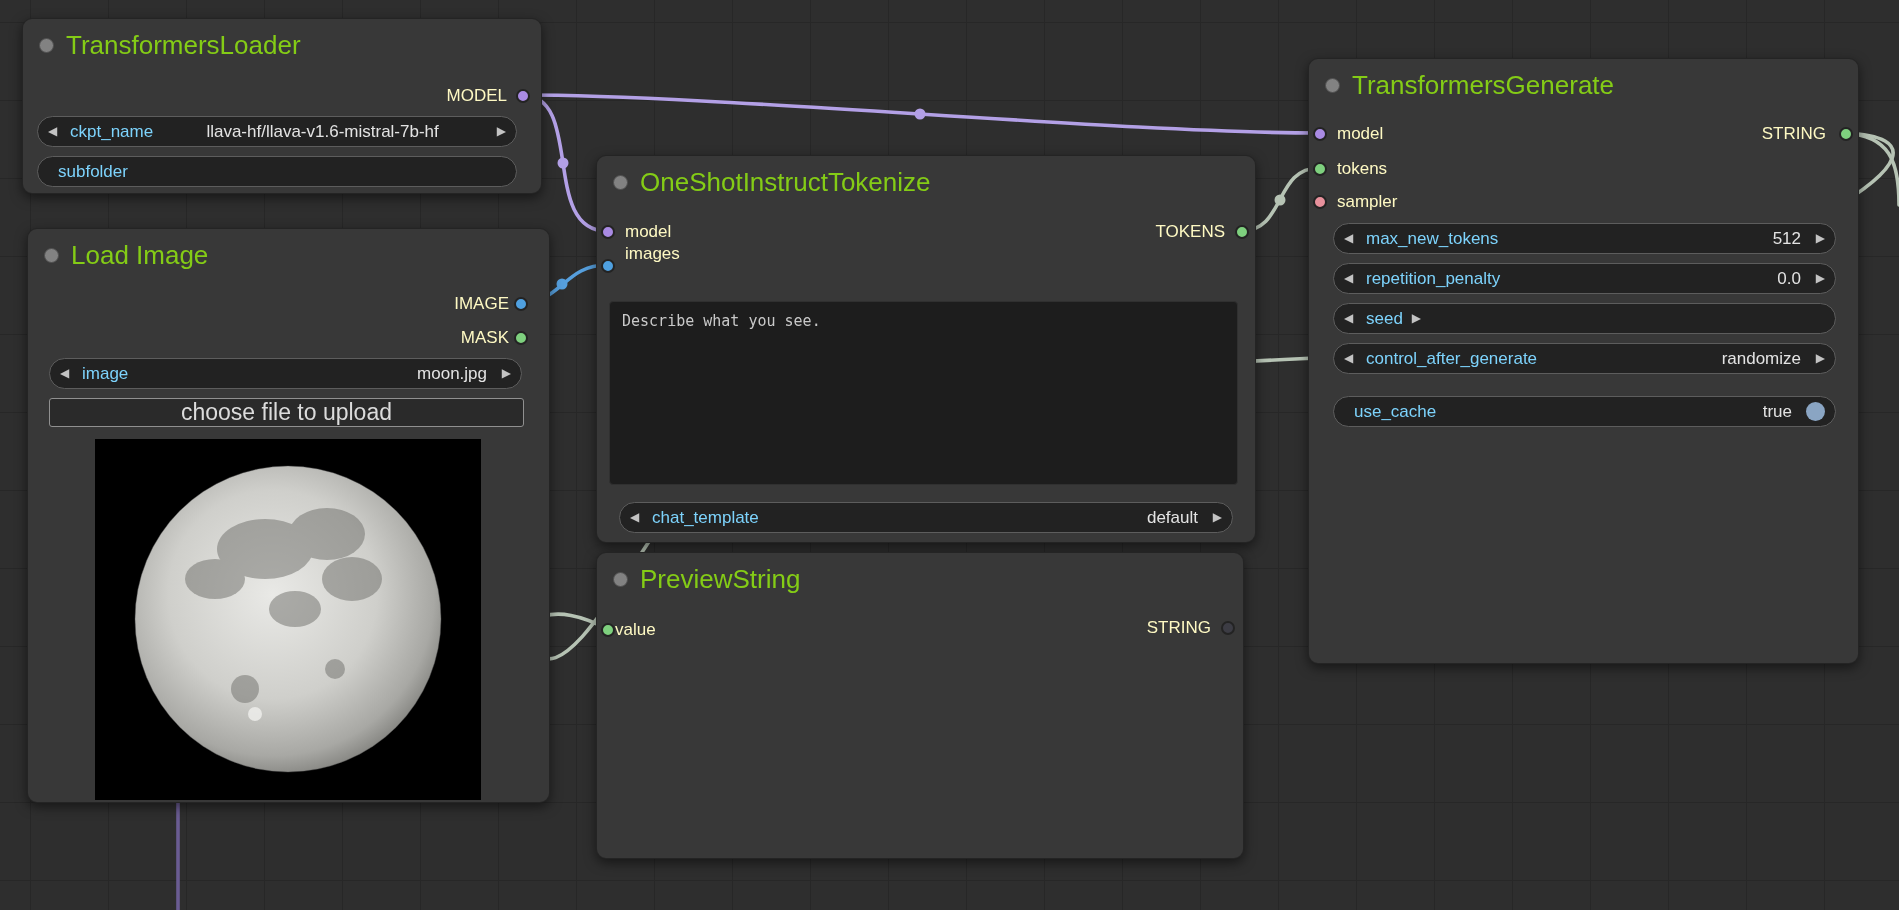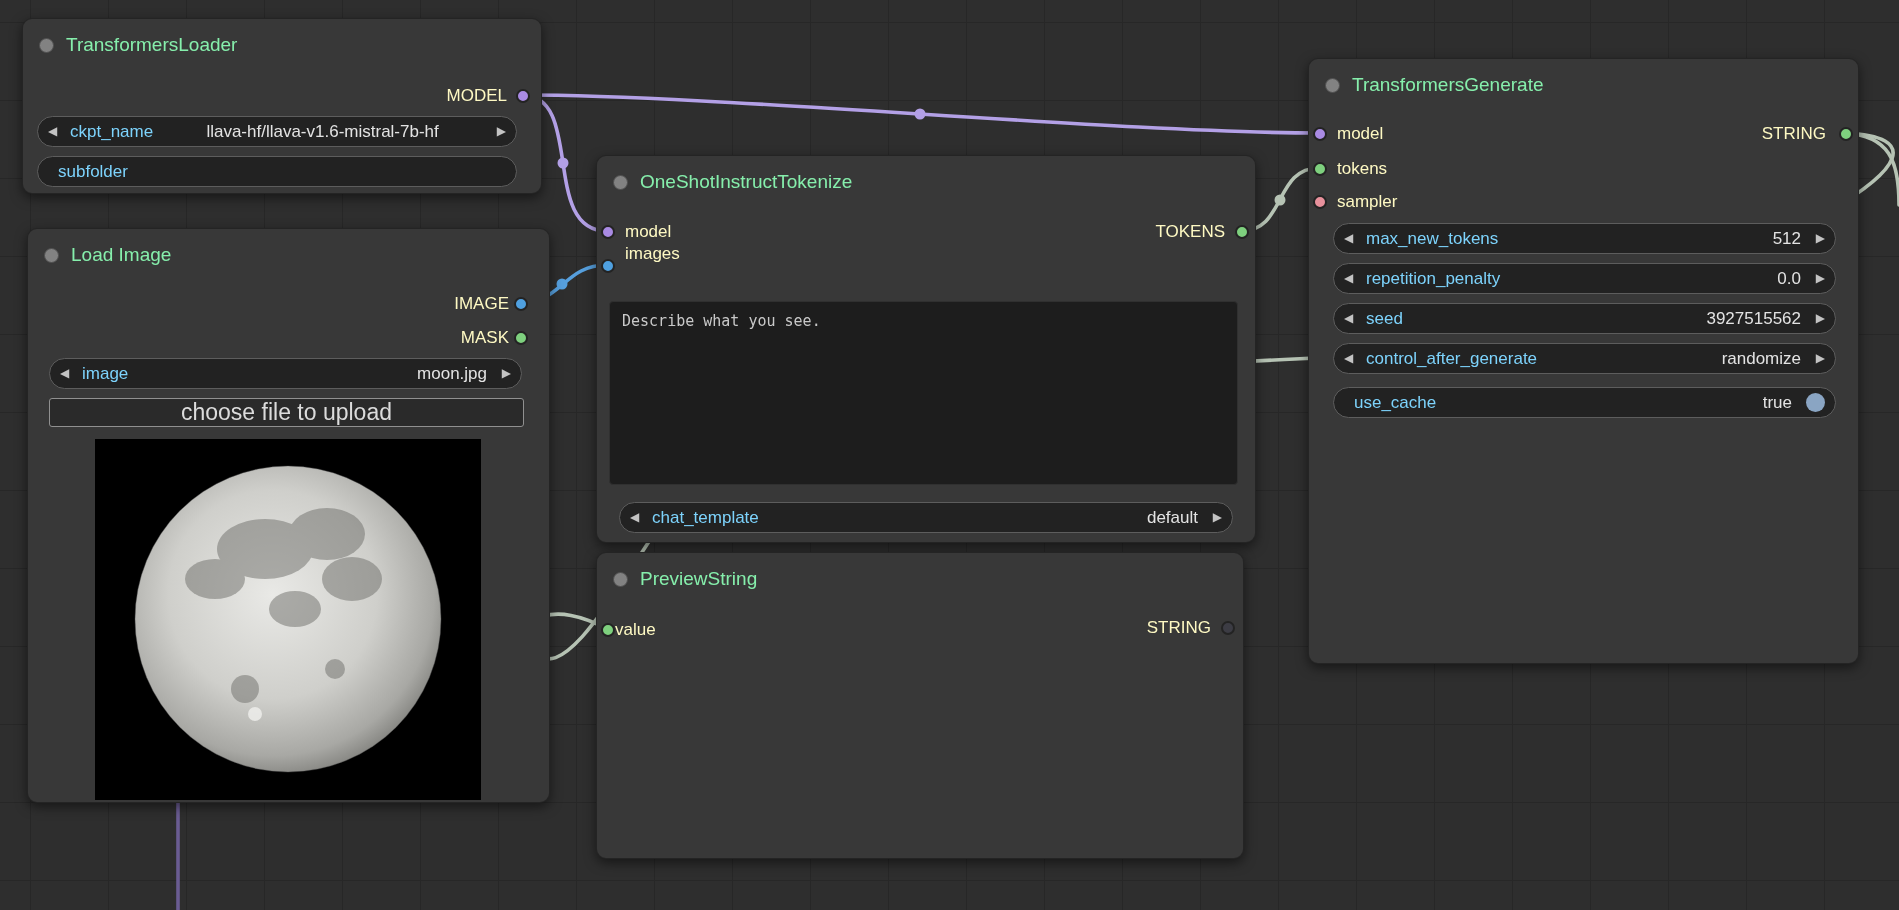--- a/index.html
+++ b/index.html
@@ -13,21 +13,21 @@
   }
   #wires{position:absolute;left:0;top:0;z-index:1;}
   #wires path{fill:none;stroke-width:3.6;stroke-linecap:round;}
   .node{
     position:absolute;background:#383838;border-radius:10px;z-index:2;
     border:1px solid rgba(0,0,0,.35);box-sizing:border-box;
     box-shadow:0 4px 12px rgba(0,0,0,.5);
   }
   .node-header{height:52px;display:flex;align-items:center;gap:12px;padding-left:16px;}
   .title-dot{width:15px;height:15px;border-radius:50%;border:1px solid #4f4f4f;box-sizing:border-box;flex:none;}
-  .node-title{font-size:19px;color:#86efac;white-space:nowrap;}
+  .node-title{font-size:26px;color:#84cc16;white-space:nowrap;}
   .port{position:absolute;width:14px;height:14px;border-radius:50%;border:2px solid #232323;box-sizing:border-box;}
   .in-label,.out-label{position:absolute;font-size:17px;color:#fef9c3;line-height:20px;white-space:nowrap;}
   .out-label{text-align:right;}
   .widget{
     position:absolute;height:31px;background:#222;border:1px solid #5d5d5d;border-radius:16px;
     display:flex;align-items:center;padding:0 10px;font-size:17px;box-sizing:border-box;
   }
   .w-arrow{color:#c3c3c3;font-size:12px;width:18px;flex:none;line-height:31px;}
   .w-arrow.right{text-align:right;}
   .w-label{color:#7dd3fc;margin-left:4px;white-space:nowrap;}
@@ -186,29 +186,28 @@
     </div>
     <div class="widget" style="left:24px;top:204px;width:503px;">
       <span class="w-arrow">◀</span>
       <span class="w-label">repetition_penalty</span>
       <span class="w-value">0.0</span>
       <span class="w-arrow right">▶</span>
     </div>
     <div class="widget" style="left:24px;top:244px;width:503px;">
       <span class="w-arrow">◀</span>
       <span class="w-label">seed</span>
-      <span class="w-value">3927515562</span>
       <span class="w-arrow right">▶</span>
     </div>
     <div class="widget" style="left:24px;top:284px;width:503px;">
       <span class="w-arrow">◀</span>
       <span class="w-label">control_after_generate</span>
       <span class="w-value">randomize</span>
       <span class="w-arrow right">▶</span>
     </div>
-    <div class="widget" style="left:24px;top:328px;width:503px;align-items:center;">
+    <div class="widget" style="left:24px;top:337px;width:503px;align-items:center;">
       <span class="w-label" style="margin-left:10px;">use_cache</span>
       <span class="w-value">true</span>
       <span class="toggle-dot" style="background-color: rgb(138, 165, 195);"></span>
     </div>
   </div>
 
 </div>
 
 </body></html>

